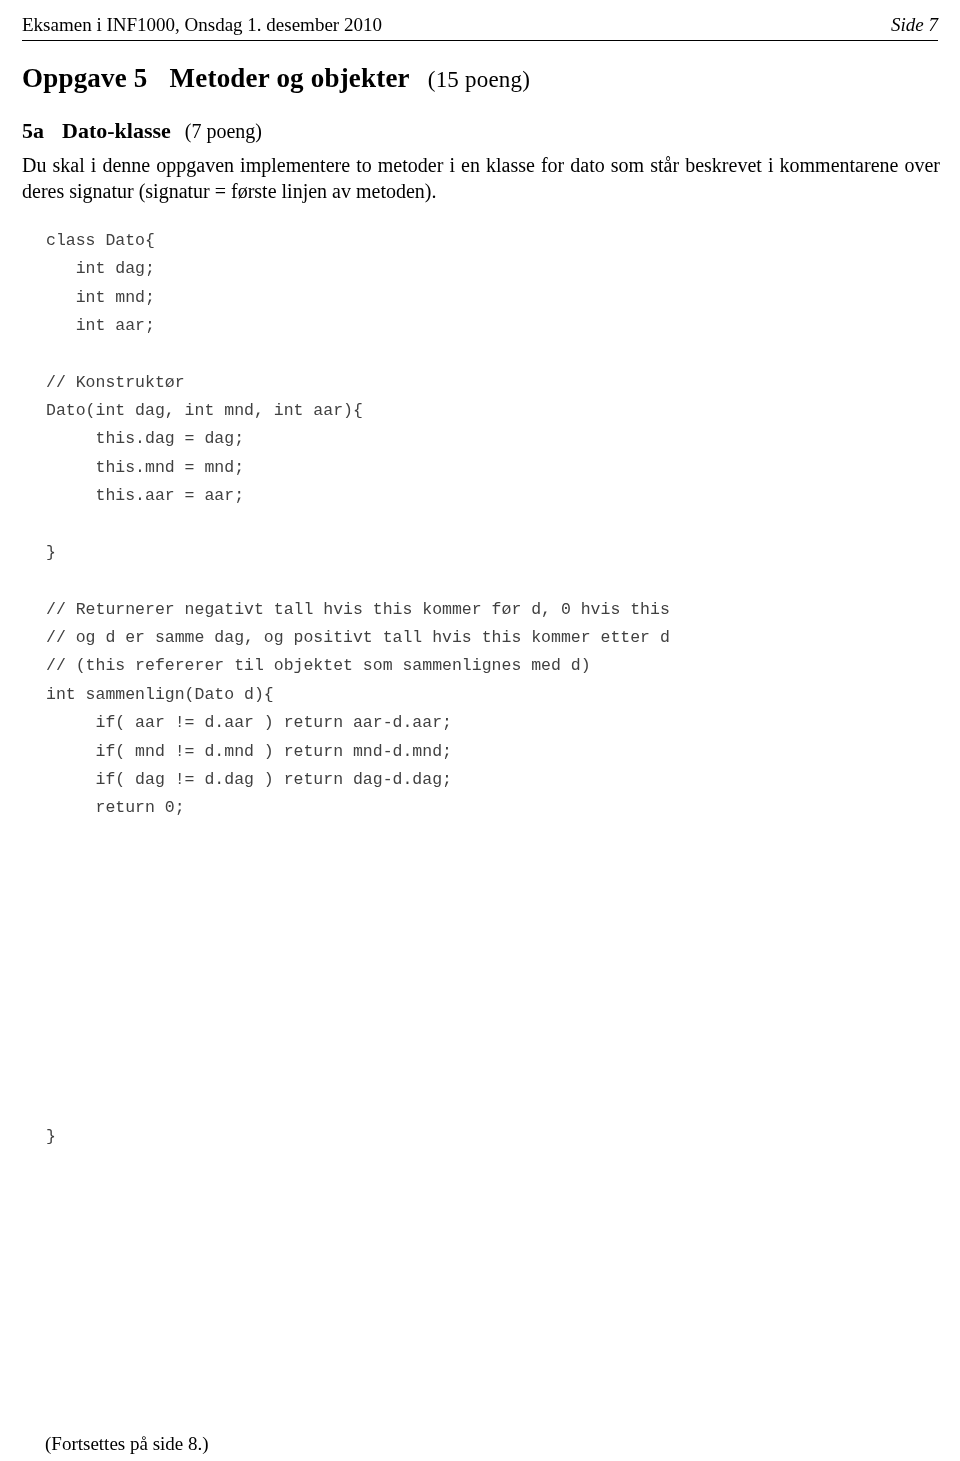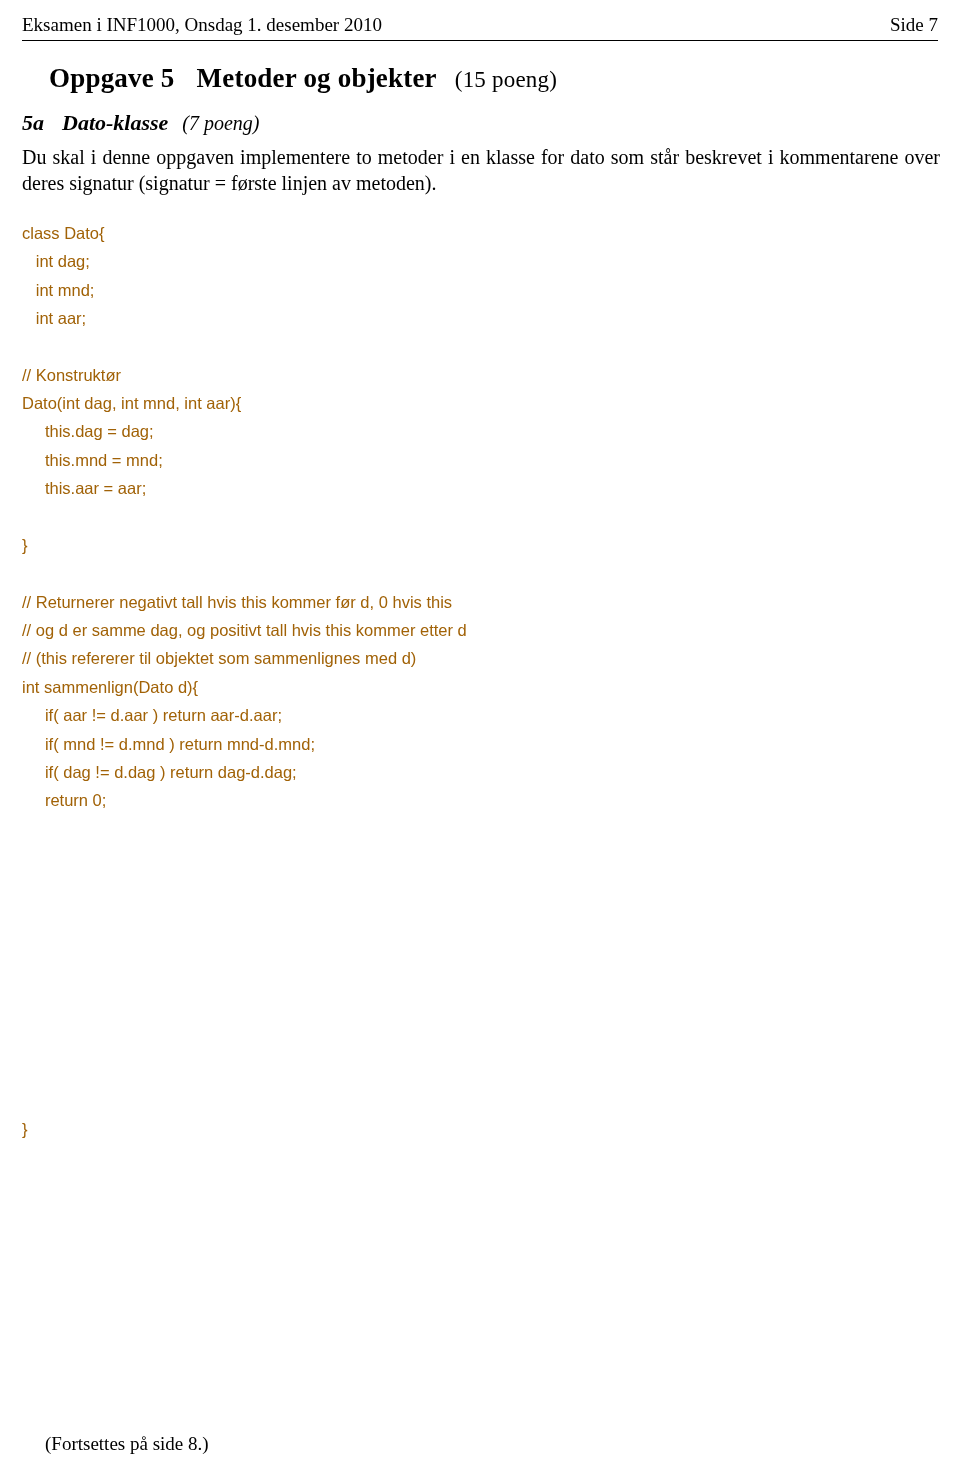--- a/index.html
+++ b/index.html
@@ -26,68 +26,67 @@
   
   .header {
     display: flex;
     justify-content: space-between;
     align-items: baseline;
     font-family: "Liberation Serif", serif;
     font-size: 19px;
     padding-top: 6px;
   }
   .header-left { white-space: nowrap; }
-  .header-right { white-space: nowrap; }
+  .header-right { white-space: nowrap; font-style: italic; }
   .header-rule {
     border: 0;
     border-top: 1px solid #000;
     margin: 4px 0 0 0;
   }
   
   .task-heading {
     font-size: 27px;
     font-weight: bold;
     margin-top: 22px;
     letter-spacing: .2px;
-    margin-left: 27px;
   }
   .task-heading .num { margin-right: 22px; }
   .task-heading .points {
     font-weight: normal;
     font-size: 23px;
     margin-left: 18px;
   }
   .sub-heading {
     font-size: 22px;
     font-weight: bold;
-    margin-top: 16px;
-    font-style: italic;
+    margin-top: 24px;
   }
   .sub-heading .sub-num { margin-right: 18px; }
   .sub-heading .sub-points {
     font-weight: normal;
     font-size: 20px;
     margin-left: 14px;
   }
   .body-text {
     font-size: 20px;
     line-height: 1.32;
     margin-top: 8px;
     text-align: justify;
     width: 918px;
     font-family: Liberation Serif, serif;
   }
   
   .code-block {
-    font-family: Liberation Sans, sans-serif;
+    font-family: Liberation Mono, monospace;
     font-size: 16.5px;
     line-height: 1.72;
     margin-top: 22px;
     white-space: pre;
-    color: #a16207;
+    color: #404040;
+    margin-left: 24px;
   }
   
   .footer {
     position: absolute;
     left: 22px;
     bottom: 14px;
     font-size: 19px;
     margin-left: 23px;
   }
 </style>

